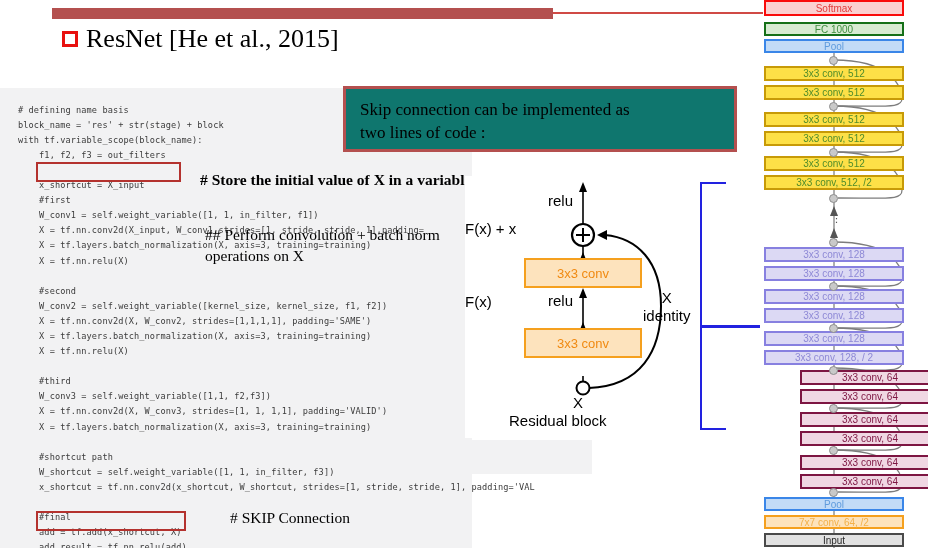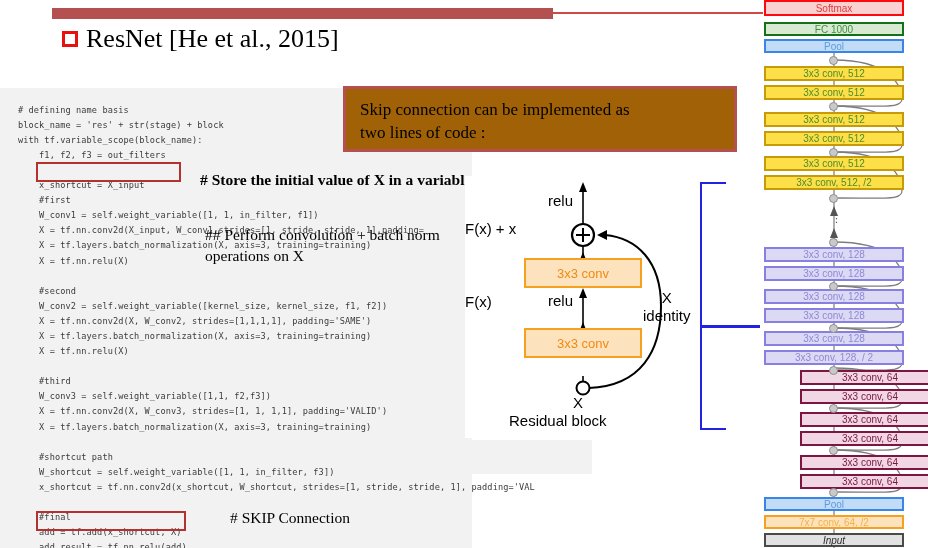--- a/index.html
+++ b/index.html
@@ -35,21 +35,21 @@
 
   
   .note{font-family:"Liberation Serif",serif;color:#000;font-size:15.5px;}
   #note-store{left:200px;top:171px;font-weight:bold;}
   #note-perform{left:205px;top:224px;width:265px;line-height:21px;}
   #note-skip{left:230px;top:509px;}
 
   
   #callout{
     left:343px;top:86px;width:394px;height:66px;
-    background:#a16207;border:3px solid #b4504f;box-sizing:border-box;
+    background:#0f766e;border:3px solid #b4504f;box-sizing:border-box;
     padding:9px 14px 0 14px;
     font-family:"Liberation Serif",serif;font-size:17px;line-height:23px;color:#000;
   }
 
   
   #resblock{
     left:465px;top:176px;width:235px;height:262px;background:#ffffff;
   }
   .rb-conv{
     position:absolute;width:118px;height:30px;
@@ -227,21 +227,21 @@
     <div class="arch-box c-128" style="top: 331px; height: 15px;">3x3 conv, 128</div>
     <div class="arch-box c-128" style="top: 350px; height: 15px;">3x3 conv, 128, / 2</div>
     <div class="arch-box c-64" style="top: 370px; height: 15px;">3x3 conv, 64</div>
     <div class="arch-box c-64" style="top: 389px; height: 15px;">3x3 conv, 64</div>
     <div class="arch-box c-64" style="top: 412px; height: 15px;">3x3 conv, 64</div>
     <div class="arch-box c-64" style="top: 431px; height: 15px;">3x3 conv, 64</div>
     <div class="arch-box c-64" style="top: 455px; height: 15px;">3x3 conv, 64</div>
     <div class="arch-box c-64" style="top: 474px; height: 15px;">3x3 conv, 64</div>
     <div class="arch-box c-pool" style="top: 497px; height: 14px;">Pool</div>
     <div class="arch-box c-7x7" style="top: 515px; height: 14px;">7x7 conv, 64, /2</div>
-    <div class="arch-box c-input" style="top: 533px; height: 14px; font-style: italic;">Input</div>
+    <div class="arch-box c-input" style="top: 533px; height: 14px;">Input</div>
     <div class="node" style="top: 55.5px;"></div>
     <div class="node" style="top: 101.5px;"></div>
     <div class="node" style="top: 147.5px;"></div>
     <div class="node" style="top: 193.5px;"></div>
     <div class="node" style="top: 237.5px;"></div>
     <div class="node" style="top: 281.5px;"></div>
     <div class="node" style="top: 323.5px;"></div>
     <div class="node" style="top: 365.5px;"></div>
     <div class="node" style="top: 403.5px;"></div>
     <div class="node" style="top: 445.5px;"></div>

